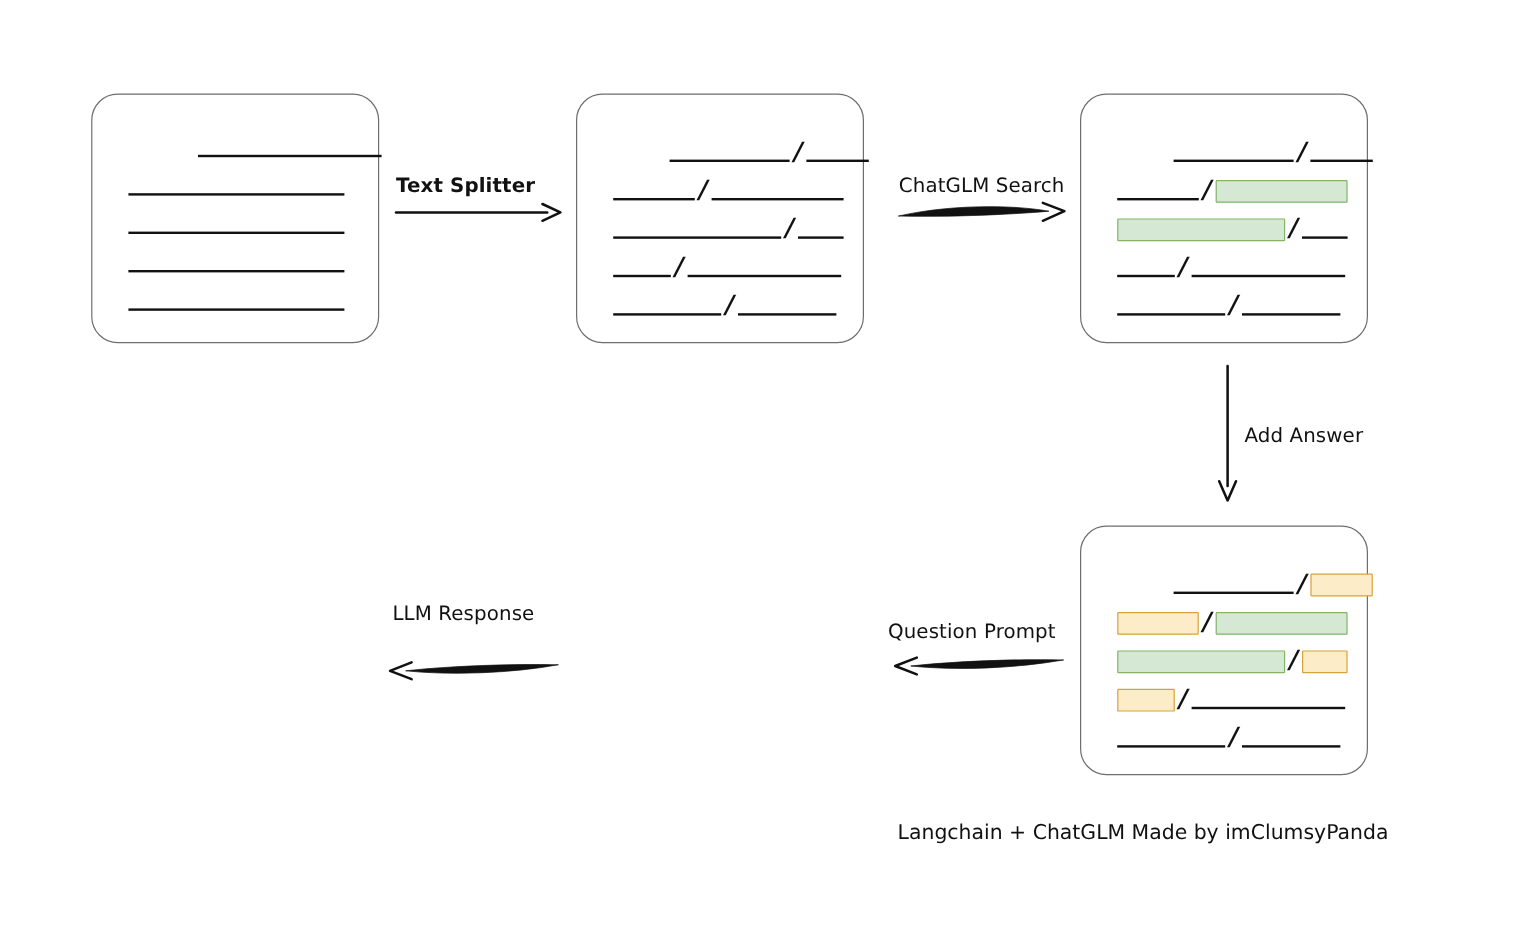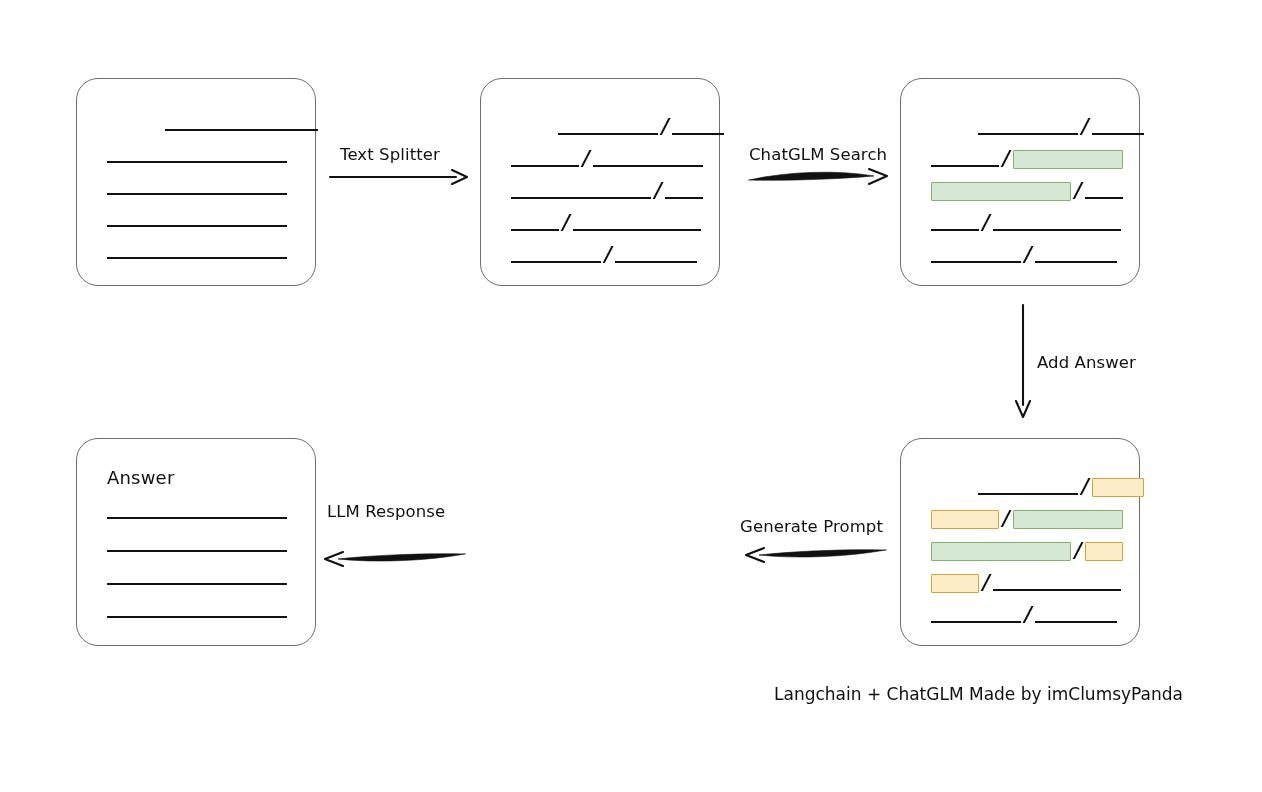--- a/index.html
+++ b/index.html
@@ -134,21 +134,21 @@
         </div>
         <div class="row" style="top: 130px; left: 30px;">
           <div class="seg" style="width: 180px;"></div>
         </div>
         <div class="row" style="top: 162px; left: 30px;">
           <div class="seg" style="width: 180px;"></div>
         </div>
       </div>
   </div>
 
-  <div class="edge-label" style="left:340px; top:145px;">Text Splitter</div>
+  <div class="edge-label" style="left:330px; top:145px;font-weight:bold;">Text Splitter</div>
   <svg class="arrow-svg" style="left:330px; top:168px;" width="140" height="18" viewBox="0 0 140 18">
     <line x1="0" y1="9" x2="126" y2="9"></line>
     <polyline points="122,2 137,9 122,16"></polyline>
   </svg>
 
   <div class="doc-box" style="left:480px; top:78px; width:240px; height:208px;">
     <div class="rows" id="rows-split_document">
         <div class="row" style="top: 38px; left: 30px;">
           <div class="seg" style="width: 100px; margin-left: 47px;"></div>
           <span class="slash">/</span>
@@ -242,46 +242,29 @@
           <div class="seg" style="width: 128px;"></div>
         </div>
         <div class="row" style="top: 166px; left: 30px;">
           <div class="seg" style="width: 90px;"></div>
           <span class="slash">/</span>
           <div class="seg" style="width: 82px;"></div>
         </div>
       </div>
   </div>
 
-  <div class="edge-label" style="left:740px; top:517px;">Generate Prompt</div>
+  <div class="edge-label" style="left:740px; top:517px;">Question Prompt</div>
   <svg class="arrow-svg" style="left:737px; top:545px;" width="150" height="20" viewBox="0 0 150 20">
     <path class="lens" d="M149,5 C110,12 58,14 22,10 C58,6 110,4 149,5 Z"></path>
     <polyline points="27,3 9,10 27,17"></polyline>
   </svg>
 
 
   <div class="edge-label" style="left:327px; top:502px;">LLM Response</div>
   <svg class="arrow-svg" style="left:318px; top:549px;" width="148" height="20" viewBox="0 0 148 20">
     <path class="lens" d="M147,5 C110,12 56,14 20,10 C56,6 110,4 147,5 Z"></path>
     <polyline points="25,3 7,10 25,17"></polyline>
   </svg>
 
-  <div class="doc-box" style="left:76px; top:438px; width:240px; height:208px;">
-    <div class="box-label" style="left:30px; top:28px;">Answer</div>
-    <div class="rows" id="rows-answer" style="top:62px;">
-        <div class="row" style="top: 0px; left: 30px;">
-          <div class="seg" style="width: 180px;"></div>
-        </div>
-        <div class="row" style="top: 33px; left: 30px;">
-          <div class="seg" style="width: 180px;"></div>
-        </div>
-        <div class="row" style="top: 66px; left: 30px;">
-          <div class="seg" style="width: 180px;"></div>
-        </div>
-        <div class="row" style="top: 99px; left: 30px;">
-          <div class="seg" style="width: 180px;"></div>
-        </div>
-      </div>
-  </div>
-
-  <div class="caption" style="left:774px; top:684px;">Langchain + ChatGLM Made by imClumsyPanda</div>
+
+  <div class="caption" style="left:748px; top:684px;">Langchain + ChatGLM Made by imClumsyPanda</div>
 
 </div>
 
 </body></html>

